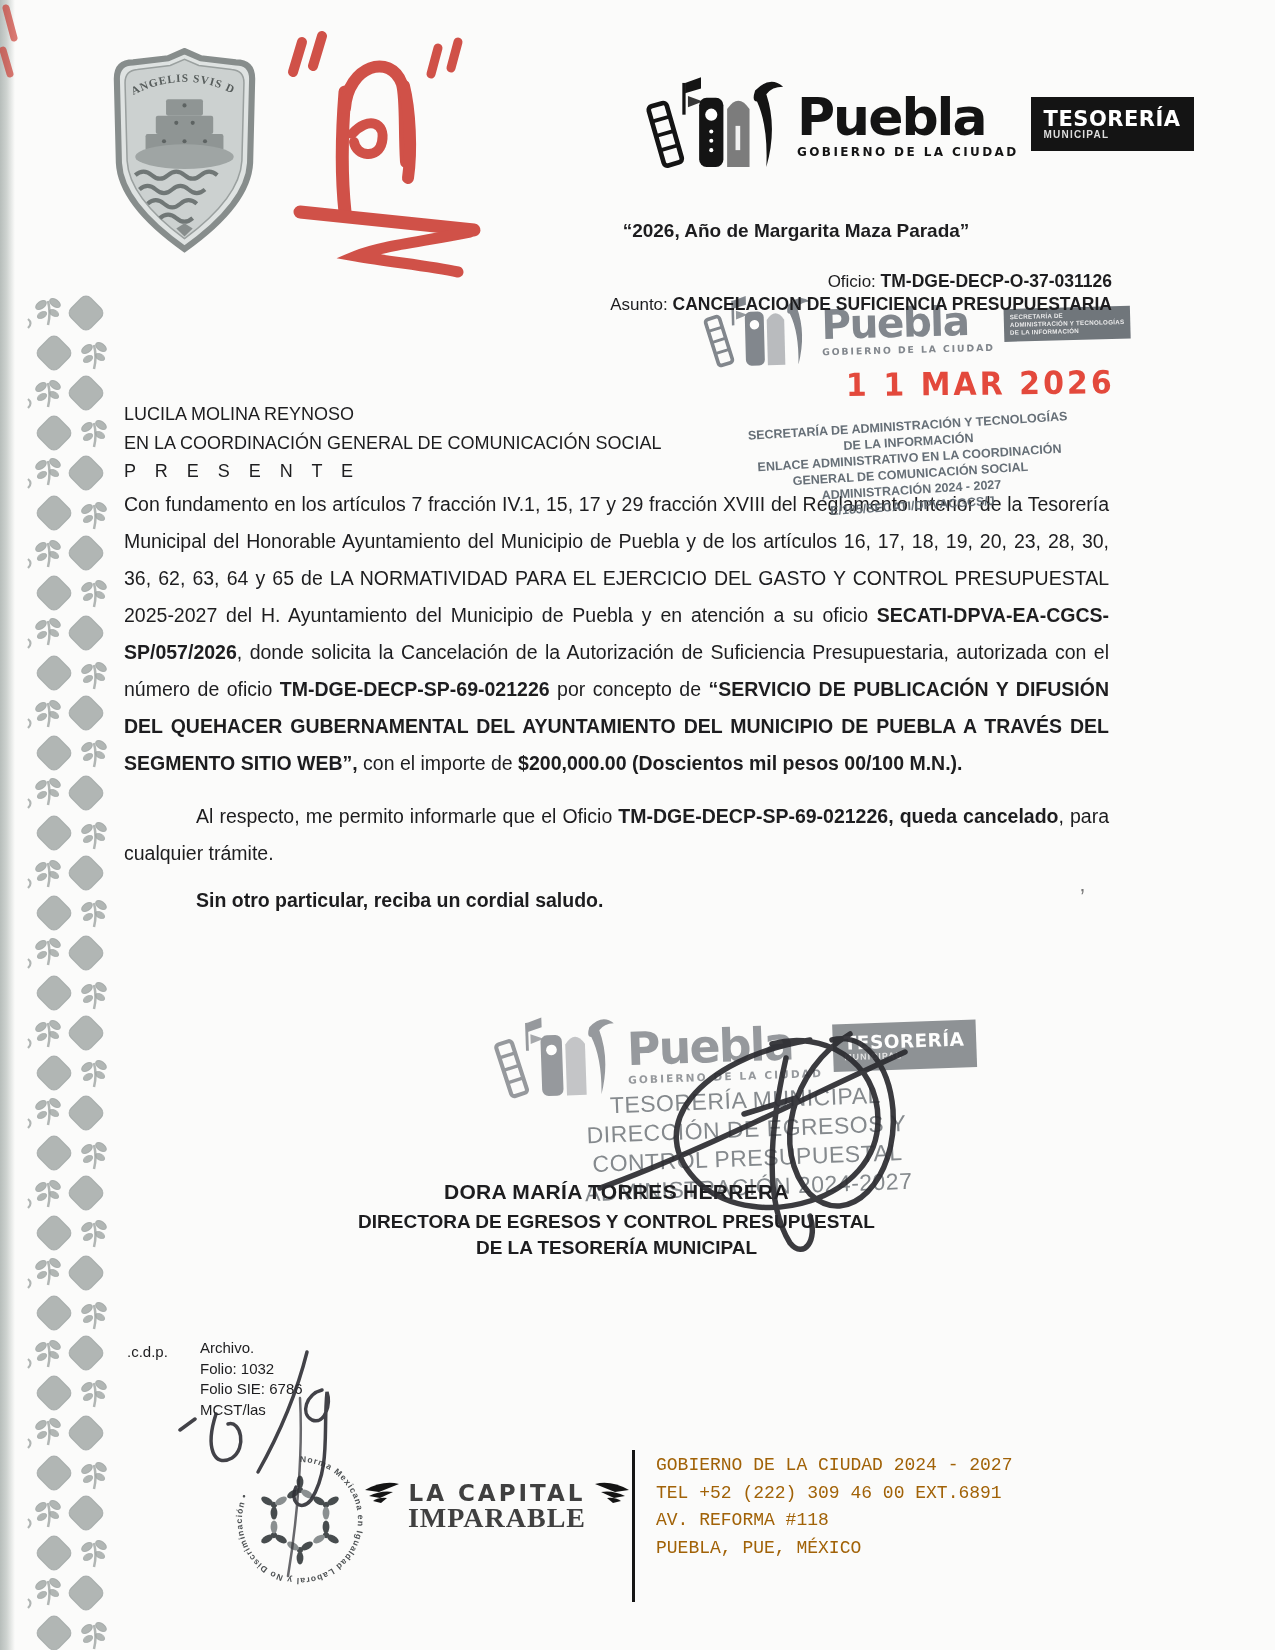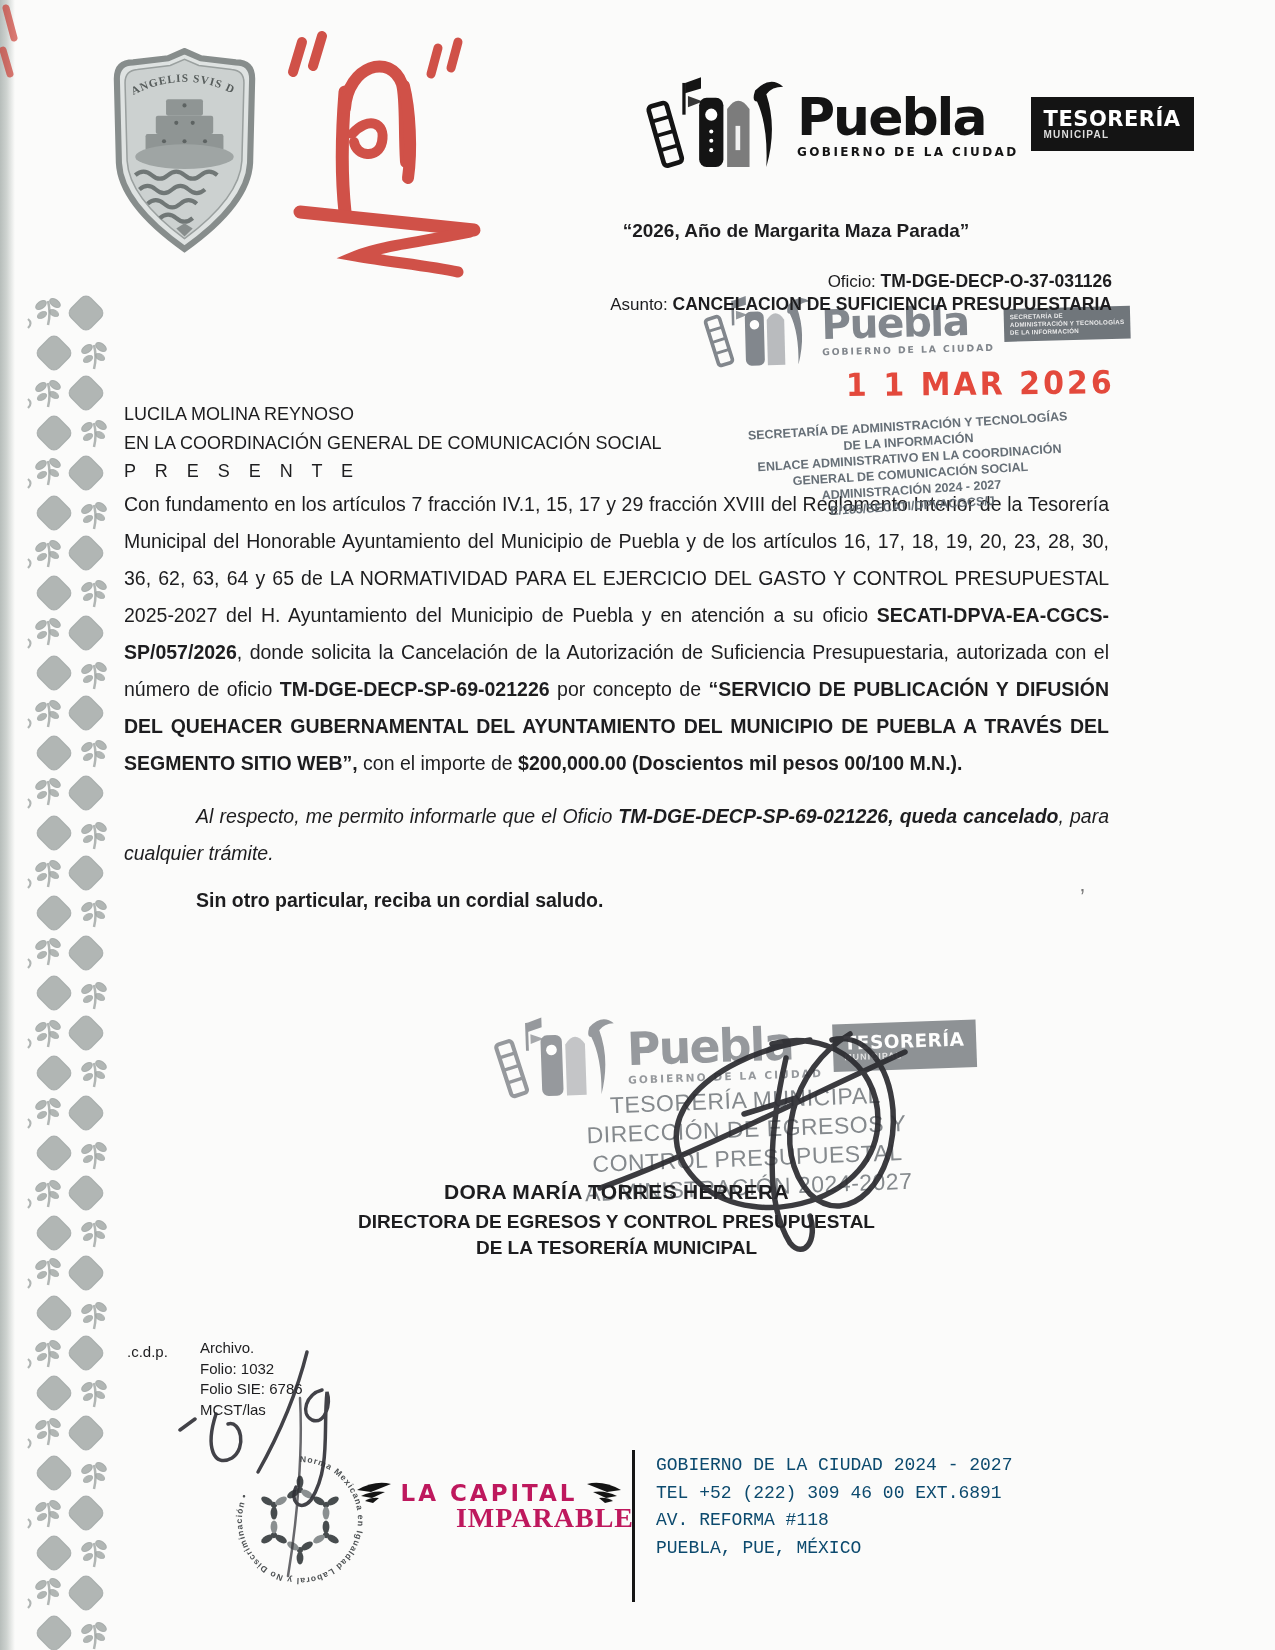--- a/index.html
+++ b/index.html
@@ -56,27 +56,27 @@
     color:#7b8084;letter-spacing:.5px;transform:rotate(-2.2deg);z-index:3;opacity:.92;}
   
   .signer{left:124px;top:1180px;width:985px;text-align:center;z-index:3;}
   .signer .name{font-size:21px;font-weight:800;letter-spacing:.3px;margin-bottom:5px;}
   .signer .title{font-size:19px;font-weight:700;line-height:26px;}
   
   .ccp-label{left:127px;top:1343px;font-size:15px;z-index:3;}
   .ccp-lines{left:200px;top:1338px;font-size:15px;line-height:20.5px;z-index:3;}
   
   .badge{left:230px;top:1450px;z-index:2;}
-  .capital{left:344px;top:1480px;width:290px;text-align:right;z-index:3;color:#be185d;}
+  .capital{left:352px;top:1480px;width:290px;text-align:center;z-index:3;color:#404040;}
   .cap-row{display:flex;align-items:center;justify-content:center;gap:8px;}
   .cap1{font-family:"DejaVu Sans",sans-serif;font-size:23px;font-weight:800;letter-spacing:3px;}
   .cap2{font-family:Liberation Serif, serif;font-size:28px;font-weight:900;letter-spacing:1px;margin-top:-4px;}
   .divider{left:632px;top:1450px;width:3px;height:152px;background:#151515;z-index:3;}
   .contact{left:656px;top:1452px;font-family:"Liberation Mono",monospace;font-size:18px;
-    line-height:27.5px;color:#0c4a6e;z-index:3;white-space:pre;}
+    line-height:27.5px;color:#a16207;z-index:3;white-space:pre;}
   .stray-mark{left:1080px;top:884px;font-size:22px;color:#777;z-index:3;}
   
   .overlay{left:0;top:0;z-index:9;pointer-events:none;}
   .coat{left:102px;top:48px;z-index:2;}
 </style>
 </head>
 <body>
 
 <div class="page">
 
@@ -227,21 +227,21 @@
     </div>
 
   <div class="abs recipient" id="recipient">
       <div>LUCILA MOLINA REYNOSO</div>
       <div>EN LA COORDINACIÓN GENERAL DE COMUNICACIÓN SOCIAL</div>
       <div>P R E S E N T E</div>
     </div>
 
   <div>
       <p class="para" style="top: 486px;"><span>Con fundamento en los artículos 7 fracción IV.1, 15, 17 y 29 fracción XVIII del Reglamento Interior de la Tesorería Municipal del Honorable Ayuntamiento del Municipio de Puebla y de los artículos 16, 17, 18, 19, 20, 23, 28, 30, 36, 62, 63, 64 y 65 de LA NORMATIVIDAD PARA EL EJERCICIO DEL GASTO Y CONTROL PRESUPUESTAL 2025-2027 del H. Ayuntamiento del Municipio de Puebla y en atención a su oficio </span><b>SECATI-DPVA-EA-CGCS-SP/057/2026</b><span>, donde solicita la Cancelación de la Autorización de Suficiencia Presupuestaria, autorizada con el número de oficio </span><b>TM-DGE-DECP-SP-69-021226</b><span> por concepto de </span><b>“SERVICIO DE PUBLICACIÓN Y DIFUSIÓN DEL QUEHACER GUBERNAMENTAL DEL AYUNTAMIENTO DEL MUNICIPIO DE PUEBLA A TRAVÉS DEL SEGMENTO SITIO WEB”,</b><span> con el importe de </span><b>$200,000.00 (Doscientos mil pesos 00/100 M.N.).</b></p>
-      <p class="para indent" style="top: 798px; font-style: italic;"><span>Al respecto, me permito informarle que el Oficio </span><b>TM-DGE-DECP-SP-69-021226, queda cancelado</b><span>, para cualquier trámite.</span></p>
+      <p class="para indent" style="top: 798px;"><span>Al respecto, me permito informarle que el Oficio </span><b>TM-DGE-DECP-SP-69-021226, queda cancelado</b><span>, para cualquier trámite.</span></p>
       <p class="para indent" style="top: 882px; font-weight: bold;"><span>Sin otro particular, reciba un cordial saludo.</span></p>
     </div>
 
   <div class="abs stray-mark">’</div>
 
 
   <div class="abs stamp-logo-2 pl-logo">
     <svg class="pl-icons" width="140" height="96" viewBox="0 0 150 100">
       <g fill="currentColor">
         <g transform="rotate(-16 22 62)">

